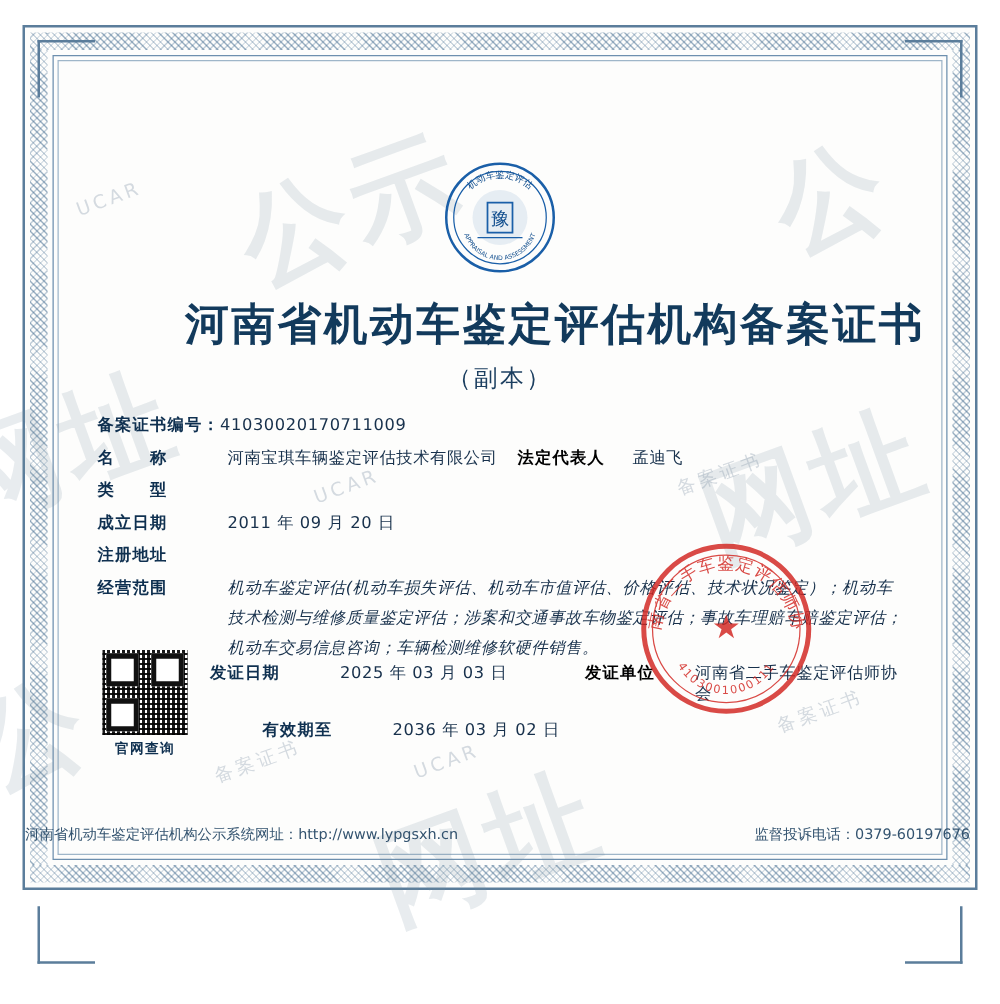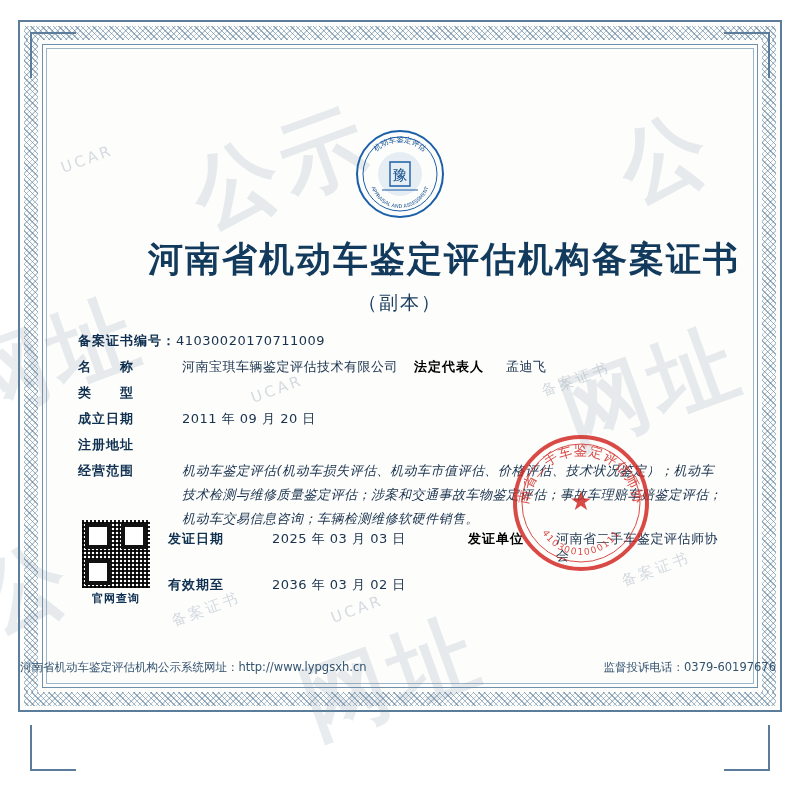--- a/index.html
+++ b/index.html
@@ -382,21 +382,21 @@
         <div class="col-left" style="width:300px;">
           <span class="lbl w6">发证日期</span>
           <span class="val">2025 年 03 月 03 日</span>
         </div>
         <div class="col-right">
           <span class="lbl-r">发证单位</span>
           <span class="val">河南省二手车鉴定评估师协会</span>
         </div>
       </div>
       <div class="row">
-        <div class="col-left" style="width:300px;">
+        <div class="col-left" style="width:300px;margin-left:42px;">
           <span class="lbl w6">有效期至</span>
           <span class="val">2036 年 03 月 02 日</span>
         </div>
       </div>
     </div>
 
   </div>
 
   <svg class="seal" viewBox="0 0 142 142">
     <circle cx="71" cy="71" r="66" fill="none" stroke="#d2241f" stroke-width="4"></circle>

